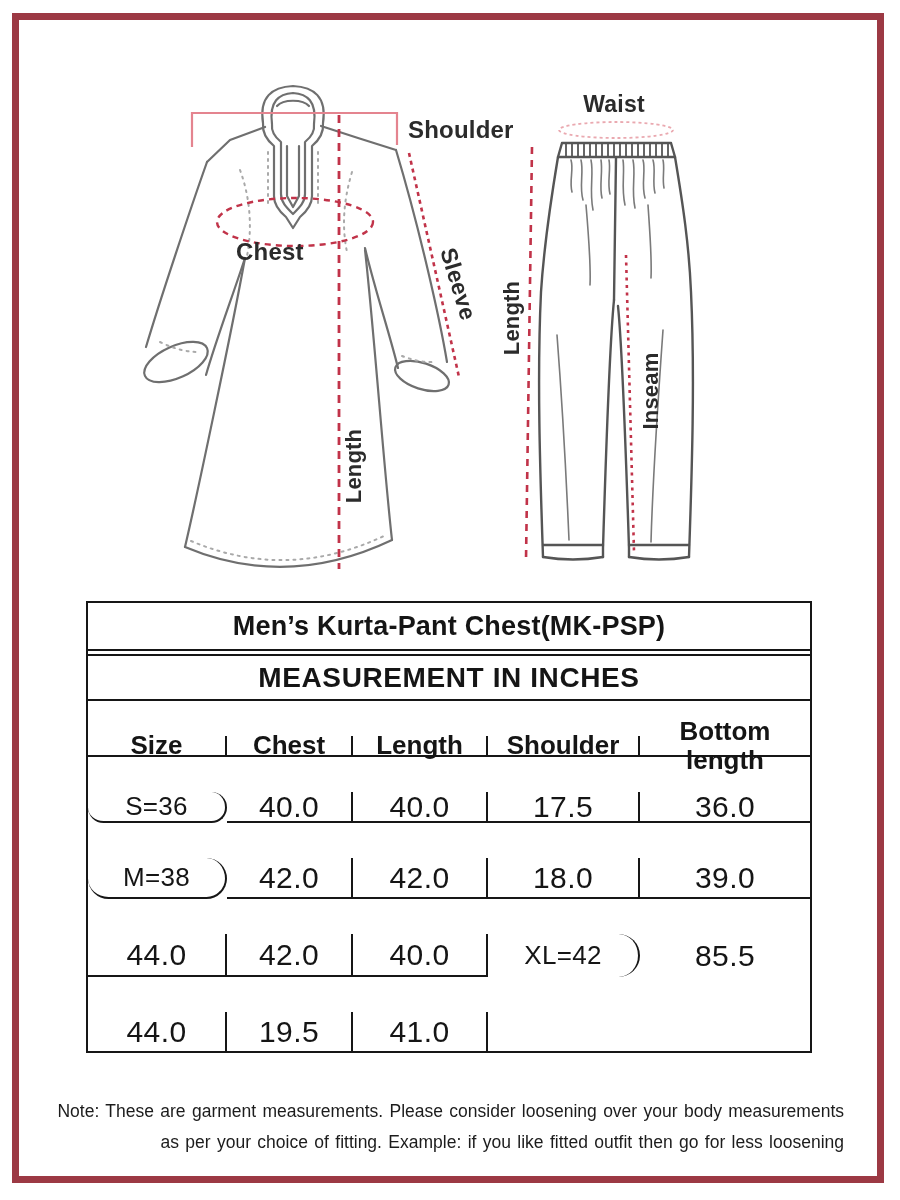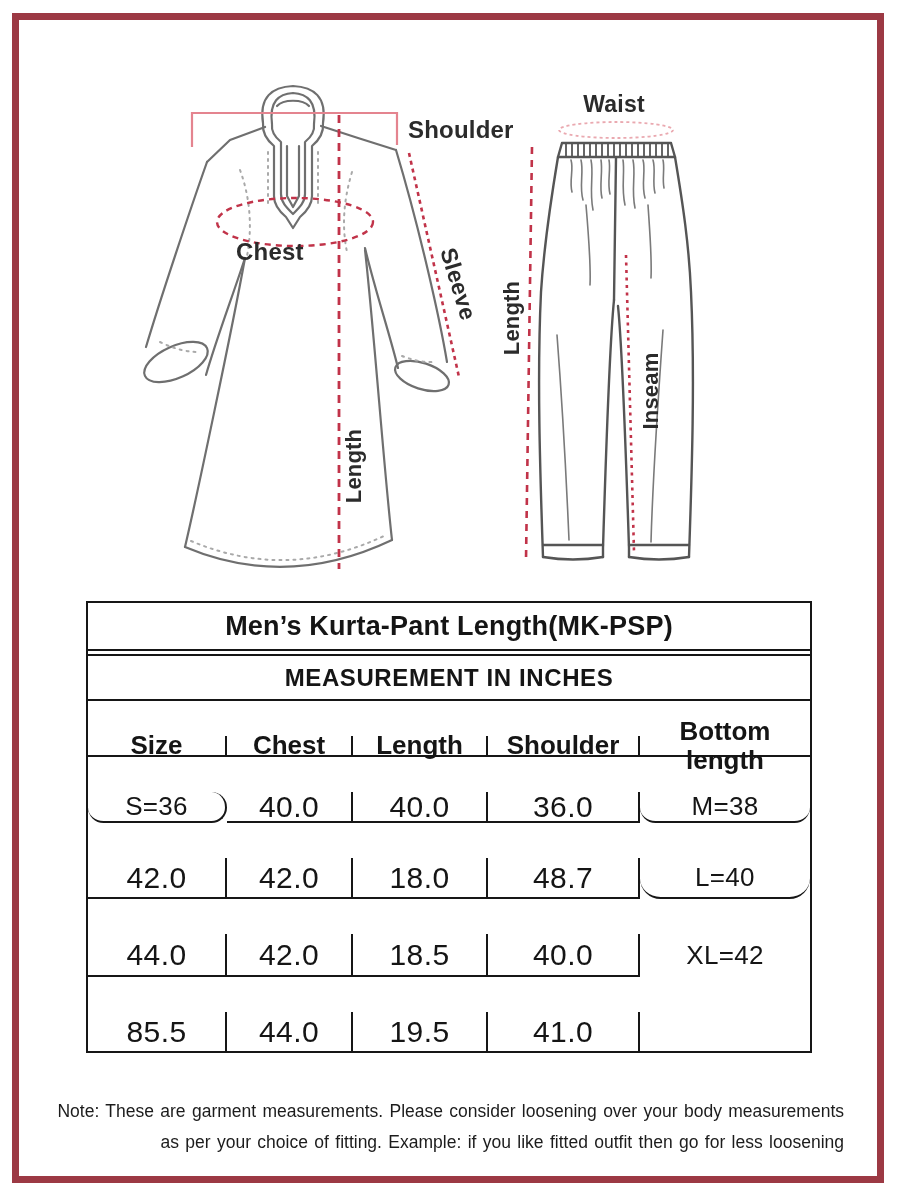--- a/index.html
+++ b/index.html
@@ -27,21 +27,21 @@
     position:absolute; left:86px; top:601px; width:726px; box-sizing:border-box;
     border:2.5px solid #161616; background:#ffffff;
   }
   .t-title {
     height:46px; display:flex; align-items:center; justify-content:center;
     font-size:27px; font-weight:700; border-bottom:2px solid #161616; letter-spacing:0.2px;
   }
   .t-gap { height:3px; }
   .t-sub {
     height:43px; display:flex; align-items:center; justify-content:center;
-    font-size:24px; font-weight:700; letter-spacing:0.6px;
+    font-size:28px; font-weight:700; letter-spacing:0.6px;
     border-top:2px solid #161616; border-bottom:2.5px solid #161616;
   }
   .t-grid {
     display:grid;
     grid-template-columns:139px 126px 135px 152px auto;
     grid-template-rows:56px 66px 76px 78px 74px;
   }
   .cell {
     display:flex; align-items:center; justify-content:center; text-align:center;
     border-right:2px solid #161616; border-bottom:2px solid #161616; box-sizing:border-box;margin-top:35px;
@@ -146,48 +146,47 @@
 
   <div class="dlabel" style="left:408px; top:116px;">Shoulder</div>
   <div class="dlabel" style="left:236px; top:238px;">Chest</div>
   <div class="dlabel rot-sleeve" style="left:458px; top:284px;">Sleeve</div>
   <div class="dlabel rot-ccw" style="left:354px; top:466px;">Length</div>
   <div class="dlabel center" style="left:614px; top:104px; font-size:23px;">Waist</div>
   <div class="dlabel rot-ccw" style="left:512px; top:318px;">Length</div>
   <div class="dlabel rot-ccw" style="left:651px; top:391px;">Inseam</div>
 
   <div class="size-table">
-    <div class="t-title">Men’s Kurta-Pant Length(MK-PSP)</div>
+    <div class="t-title">Men’s Kurta-Pant Chest(MK-PSP)</div>
     <div class="t-gap"></div>
     <div class="t-sub">MEASUREMENT IN INCHES</div>
     <div class="t-grid">
 
       <div class="cell head">Size</div>
       <div class="cell head">Chest</div>
       <div class="cell head">Length</div>
       <div class="cell head">Shoulder</div>
       <div class="cell head">
           <span class="narrow">Bottom length</span>
         </div>
 
       <div class="cell sizecol">S=36</div>
       <div class="cell num">40.0</div>
       <div class="cell num">40.0</div>
+      <div class="cell num">17.5</div>
       <div class="cell num">36.0</div>
 
       <div class="cell sizecol">M=38</div>
       <div class="cell num">42.0</div>
       <div class="cell num">42.0</div>
       <div class="cell num">18.0</div>
-      <div class="cell num">48.7</div>
-
-      <div class="cell sizecol">L=40</div>
+      <div class="cell num">39.0</div>
+
       <div class="cell num">44.0</div>
       <div class="cell num">42.0</div>
-      <div class="cell num">18.5</div>
       <div class="cell num">40.0</div>
 
       <div class="cell sizecol">XL=42</div>
       <div class="cell num">85.5</div>
       <div class="cell num">44.0</div>
       <div class="cell num">19.5</div>
       <div class="cell num">41.0</div>
     </div>
   </div>
 

